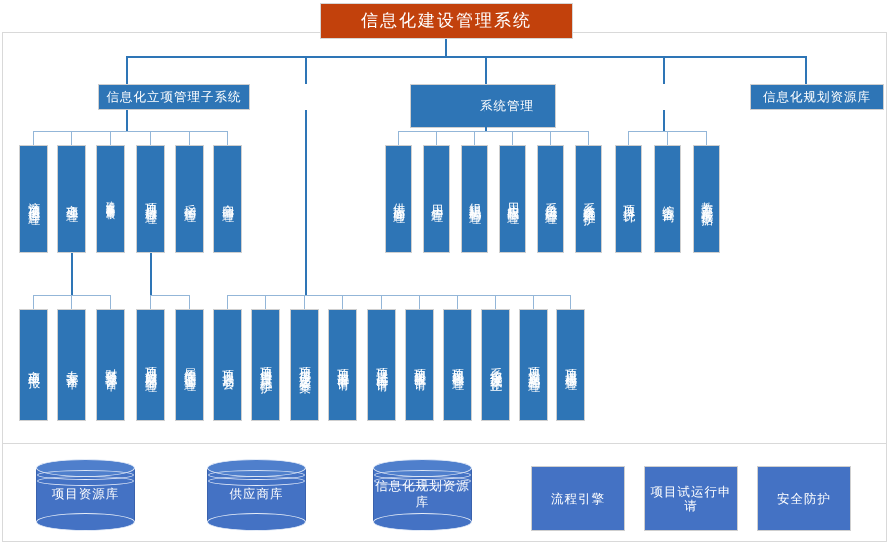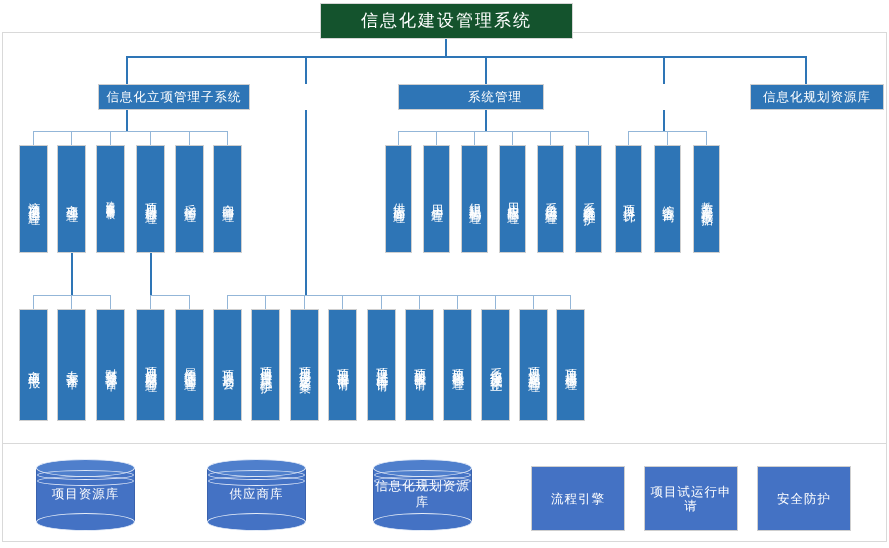--- a/index.html
+++ b/index.html
@@ -31,21 +31,21 @@
     border: 1px solid #bfbfbf;
     color: #ffffff;
     display: flex;
     align-items: center;
     justify-content: center;
     text-align: center;
     line-height: 1.12;
     letter-spacing: 0.5px;
   }
   .node.title {
-    background: #14532d;
+    background: #c2410c;
     font-size: 17px;
     letter-spacing: 2px;
     border: 1px solid #d6d6d6;
   }
   .node.lvl2 {
     font-size: 12.5px;
     letter-spacing: 1px;
     border: 1px solid #cfcfcf;
   }
   
@@ -140,21 +140,21 @@
 
   <div class="conn h" style="left:126px; top:56px; width:680px;"></div>
 
   <div class="conn v" style="left:126px; top:56px; height:28px;"></div>
   <div class="conn v" style="left:305px; top:56px; height:28px;"></div>
   <div class="conn v" style="left:485px; top:56px; height:28px;"></div>
   <div class="conn v" style="left:663px; top:56px; height:28px;"></div>
   <div class="conn v" style="left:805px; top:56px; height:28px;"></div>
 
   <div class="node lvl2" style="left:50px; top:84px; width:152px; height:26px;margin-left:48px;">信息化立项管理子系统</div>
-  <div class="node lvl2" style="left:398px; top:84px; width:146px; height:26px;padding-left:48px;">系统管理</div>
+  <div class="node lvl2" style="left:410px; top:84px; width:146px; height:44px;padding-left:48px;">系统管理</div>
   <div class="node lvl2" style="left:750px; top:84px; width:134px; height:26px;">信息化规划资源库</div>
 
   <div class="conn v" style="left:126px; top:110px; height:21px;"></div>
   <div class="conn thin h" style="left:33px; top:131px; width:194px;"></div>
   <div class="conn thin v" style="left:33px;  top:131px; height:14px;"></div>
   <div class="conn thin v" style="left:71px;  top:131px; height:14px;"></div>
   <div class="conn thin v" style="left:110px; top:131px; height:14px;"></div>
   <div class="conn thin v" style="left:150px; top:131px; height:14px;"></div>
   <div class="conn thin v" style="left:189px; top:131px; height:14px;"></div>
   <div class="conn thin v" style="left:227px; top:131px; height:14px;"></div>

